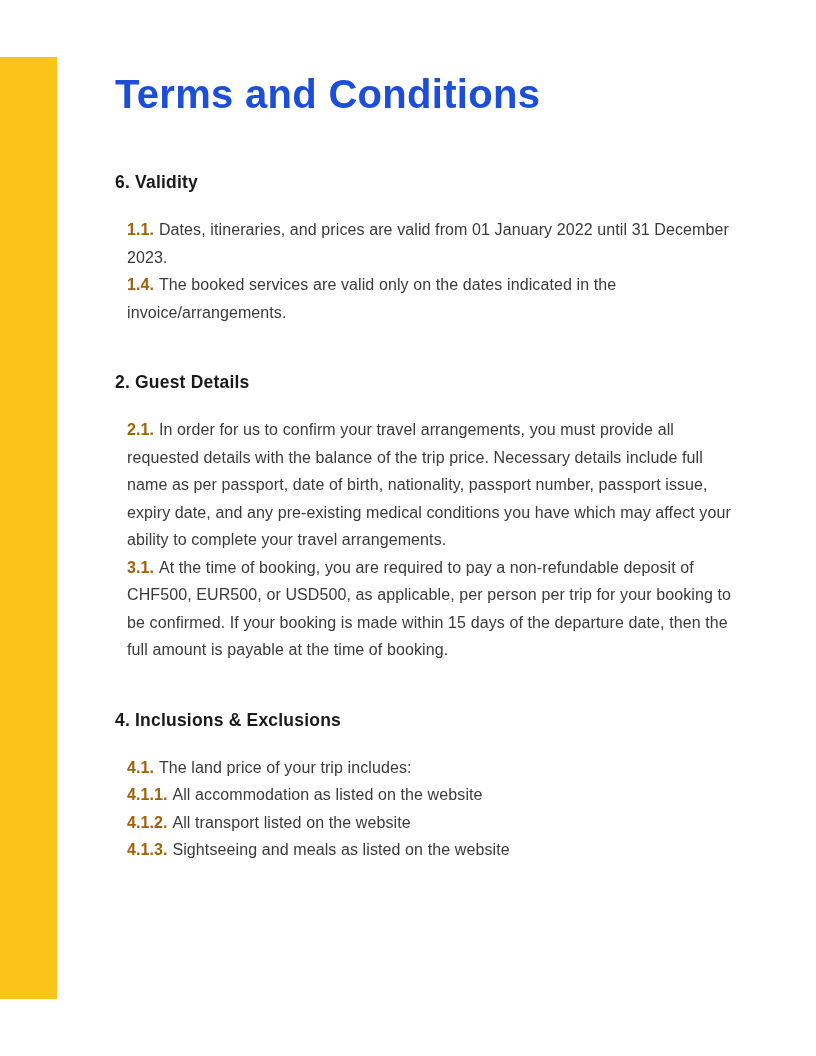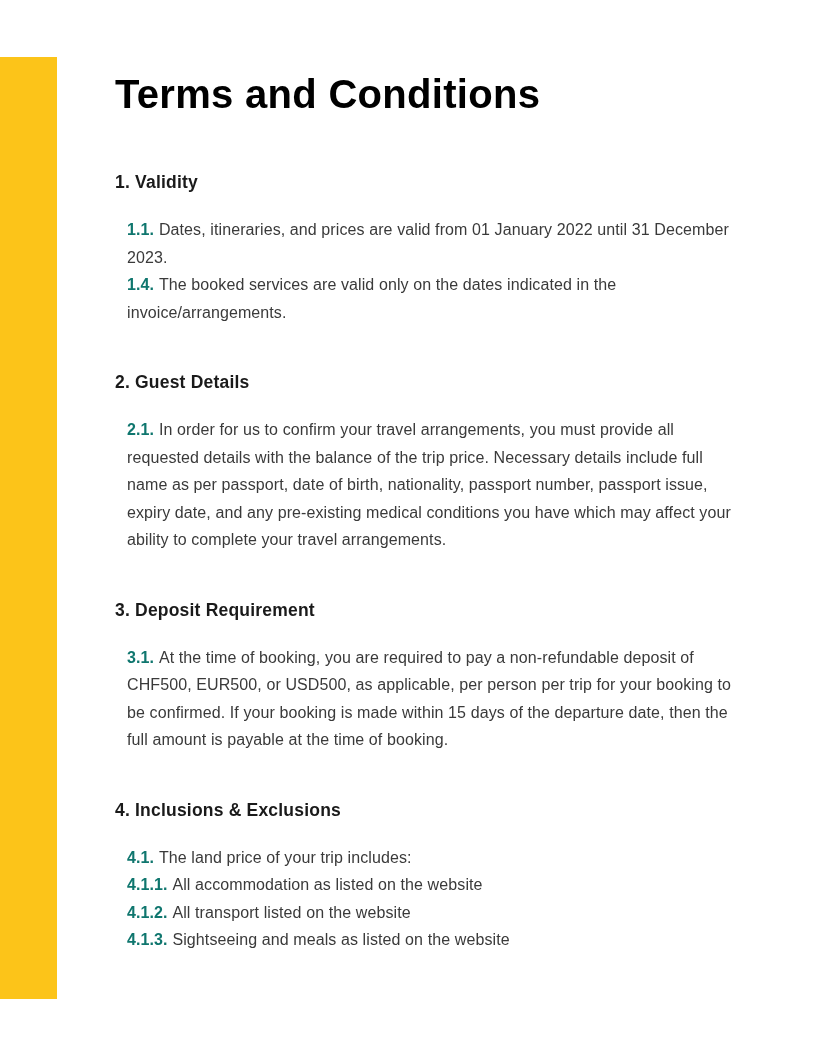--- a/index.html
+++ b/index.html
@@ -28,21 +28,21 @@
     left: 115px;
     top: 70px;
     width: 622px;
   }
   .doc-title {
     margin: 0;
     font-size: 40px;
     line-height: 48px;
     font-weight: 800;
     letter-spacing: 0.3px;
-    color: #000000;
+    color: #1d4ed8;
   }
   .section-heading {
     margin: 44px 0 22px 0;
     font-size: 17.5px;
     line-height: 24px;
     font-weight: 700;
     letter-spacing: 0.2px;
     color: #1a1a1a;
   }
   .section:first-of-type .section-heading {
@@ -54,52 +54,51 @@
   .clause {
     margin: 0;
     font-size: 16px;
     line-height: 27.5px;
     font-weight: 400;
     color: #3a3a3a;
     letter-spacing: 0.1px;
   }
   .clause-num {
     font-weight: 700;
-    color: #0f766e;
+    color: #a16207;
   }
   .clause-num:not(:empty) {
     margin-right: 0.3em;
   }
 </style>
 </head>
 <body>
 
 <div class="accent-bar"></div>
 
 <div class="content">
 
   <h1 class="doc-title">Terms and Conditions</h1>
 
   <div class="section">
-    <h2 class="section-heading">1. Validity</h2>
+    <h2 class="section-heading">6. Validity</h2>
     <div class="clauses">
       <p class="clause"><b class="clause-num">1.1.</b><span>Dates, itineraries, and prices are valid from 01 January 2022 until 31 December 2023.</span></p>
       <p class="clause"><b class="clause-num">1.4.</b><span>The booked services are valid only on the dates indicated in the invoice/arrangements.</span></p>
     </div>
   </div>
 
   <div class="section">
     <h2 class="section-heading">2. Guest Details</h2>
     <div class="clauses">
       <p class="clause"><b class="clause-num">2.1.</b><span>In order for us to confirm your travel arrangements, you must provide all requested details with the balance of the trip price. Necessary details include full name as per passport, date of birth, nationality, passport number, passport issue, expiry date, and any pre-existing medical conditions you have which may affect your ability to complete your travel arrangements.</span></p>
     </div>
   </div>
 
   <div class="section">
-    <h2 class="section-heading">3. Deposit Requirement</h2>
     <div class="clauses">
       <p class="clause"><b class="clause-num">3.1.</b><span>At the time of booking, you are required to pay a non-refundable deposit of CHF500, EUR500, or USD500, as applicable, per person per trip for your booking to be confirmed. If your booking is made within 15 days of the departure date, then the full amount is payable at the time of booking.</span></p>
     </div>
   </div>
 
   <div class="section">
     <h2 class="section-heading">4. Inclusions &amp; Exclusions</h2>
     <div class="clauses">
       <p class="clause"><b class="clause-num">4.1.</b><span>The land price of your trip includes:</span></p>
       <p class="clause"><b class="clause-num">4.1.1.</b><span>All accommodation as listed on the website</span></p>

